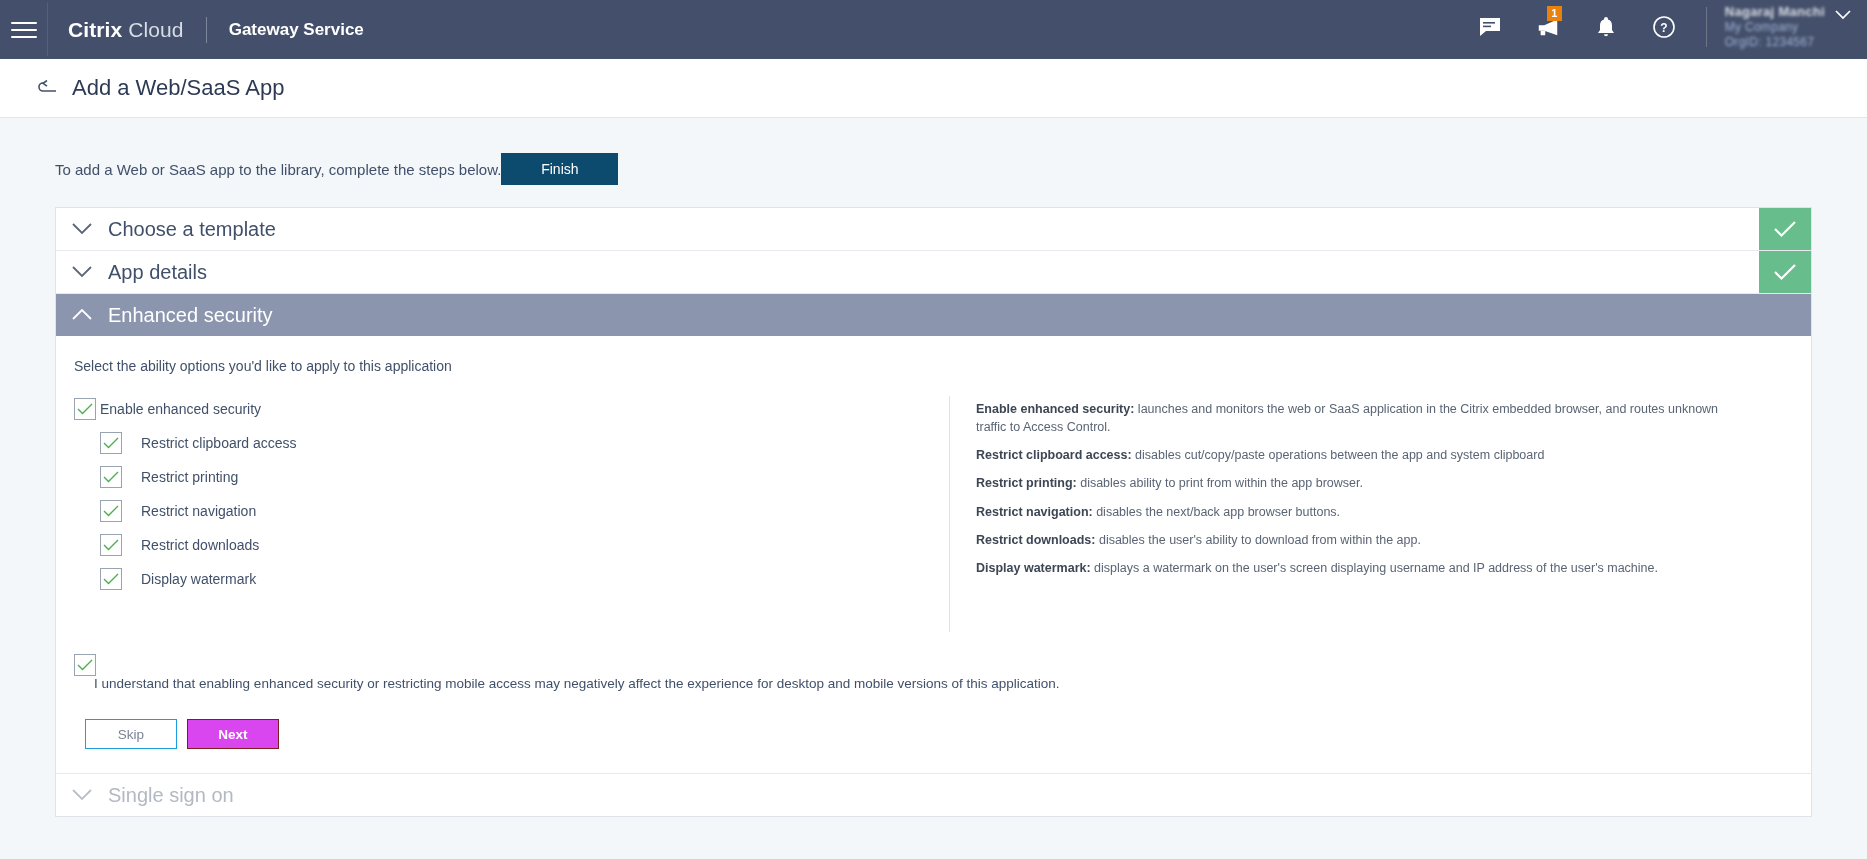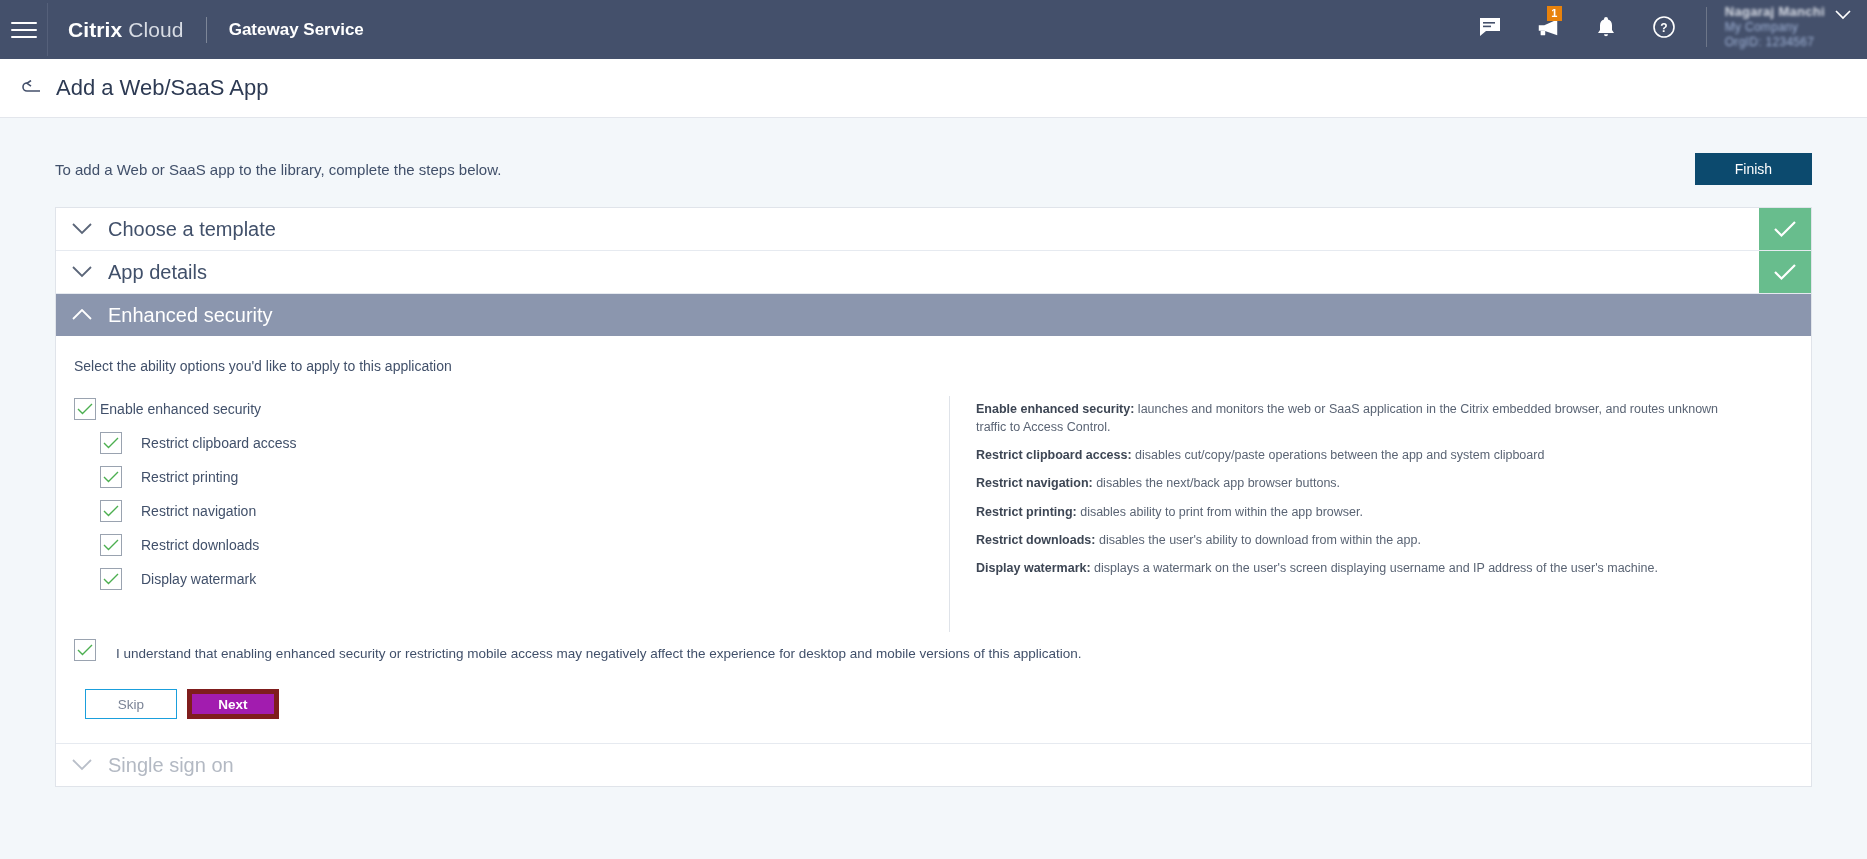--- a/index.html
+++ b/index.html
@@ -104,21 +104,21 @@
     align-self: flex-start;
     margin-top: 2px;
   }
 
   
   .titlebar {
     height: 59px;
     background: #ffffff;
     border-bottom: 1px solid #e3e6ec;
     display: flex; align-items: center;
-    padding-left: 18px;
+    padding-left: 34px;
   }
   .back-arrow {
     width: 26px; height: 26px;
     display: flex; align-items: center; justify-content: center;
     color: #44506b;
     cursor: pointer;
     margin-right: 12px;
   }
   .page-title {
     font-size: 22px;
@@ -129,24 +129,23 @@
   
   .content {
     background: #f3f7fa;
     height: 747px;
     padding: 0 55px;
     position: relative;
   }
   .intro-row {
     display: flex;
     align-items: center;
-    justify-content: space-between;
+    justify-content: flex-start;
     padding-top: 35px;
     padding-bottom: 22px;
-    gap: 20px;
   }
   .intro-text {
     font-size: 15px;
     color: #41506a;
   }
   .finish-btn {
     background: #0c4a6e;
     color: #ffffff;
     border: none;
     font-size: 14px;
@@ -245,25 +244,26 @@
   .help-p {
     font-size: 12.5px;
     color: #5a6474;
     line-height: 1.45;
     margin: 0 0 10px 0;
   }
   .help-p b { color: #3d4654; font-weight: bold; }
 
   .ack-row {
     display: flex;
-    align-items: flex-end;
+    align-items: flex-start;
     padding-left: 18px;
-    margin-top: 7px;
+    margin-top: 22px;
     cursor: pointer;
     width: fit-content;
+    flex-direction: column;
   }
   .ack-label {
     font-size: 13.5px;
     color: #41506a;
     margin-left: 20px;
   }
 
   .btn-row {
     display: flex;
     gap: 10px;
@@ -279,22 +279,22 @@
     font-family: "Liberation Sans", sans-serif;
     border-radius: 0;
   }
   .btn-skip {
     background: #ffffff;
     border: 1px solid #1a9fdc;
     color: #7b8496;
     margin-left: 11px;
   }
   .btn-next {
-    background: #a21caf;
-    border: 5px solid #7f1d1d;
+    background: #d946ef;
+    border: 1px solid #7f1d1d;
     color: #ffffff;
     font-weight: bold;
   }
 </style>
 </head>
 <body>
 
 <div class="topbar">
   <div class="hamburger">
     <span></span>
@@ -485,24 +485,24 @@
           <div class="col-divider"></div>
 
           <div class="col-right">
             <p class="help-p">
               <b>Enable enhanced security:</b><span> launches and monitors the web or SaaS application in the Citrix embedded browser, and routes unknown traffic to Access Control.</span>
             </p>
             <p class="help-p">
               <b>Restrict clipboard access:</b><span> disables cut/copy/paste operations between the app and system clipboard</span>
             </p>
             <p class="help-p">
-              <b>Restrict navigation:</b><span> disables the next/back app browser buttons.</span>
+              <b>Restrict printing:</b><span> disables ability to print from within the app browser.</span>
             </p>
             <p class="help-p">
-              <b>Restrict printing:</b><span> disables ability to print from within the app browser.</span>
+              <b>Restrict navigation:</b><span> disables the next/back app browser buttons.</span>
             </p>
             <p class="help-p">
               <b>Restrict downloads:</b><span> disables the user's ability to download from within the app.</span>
             </p>
             <p class="help-p">
               <b>Display watermark:</b><span> displays a watermark on the user's screen displaying username and IP address of the user's machine.</span>
             </p>
           </div>
         </div>
 

